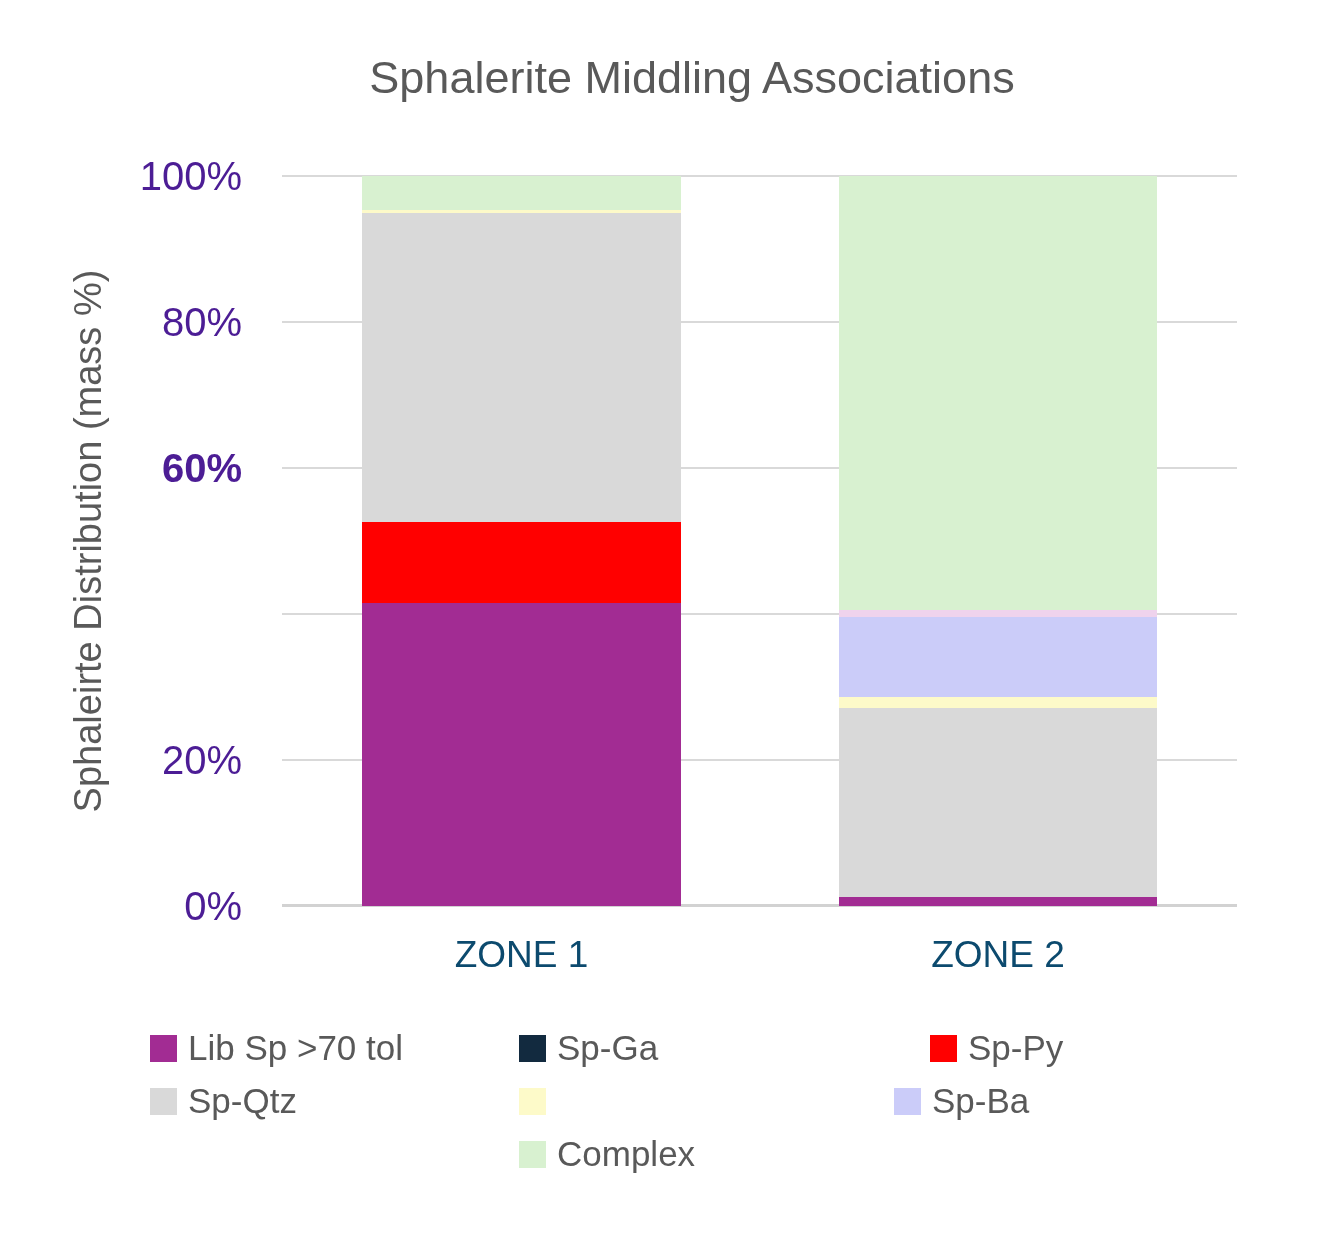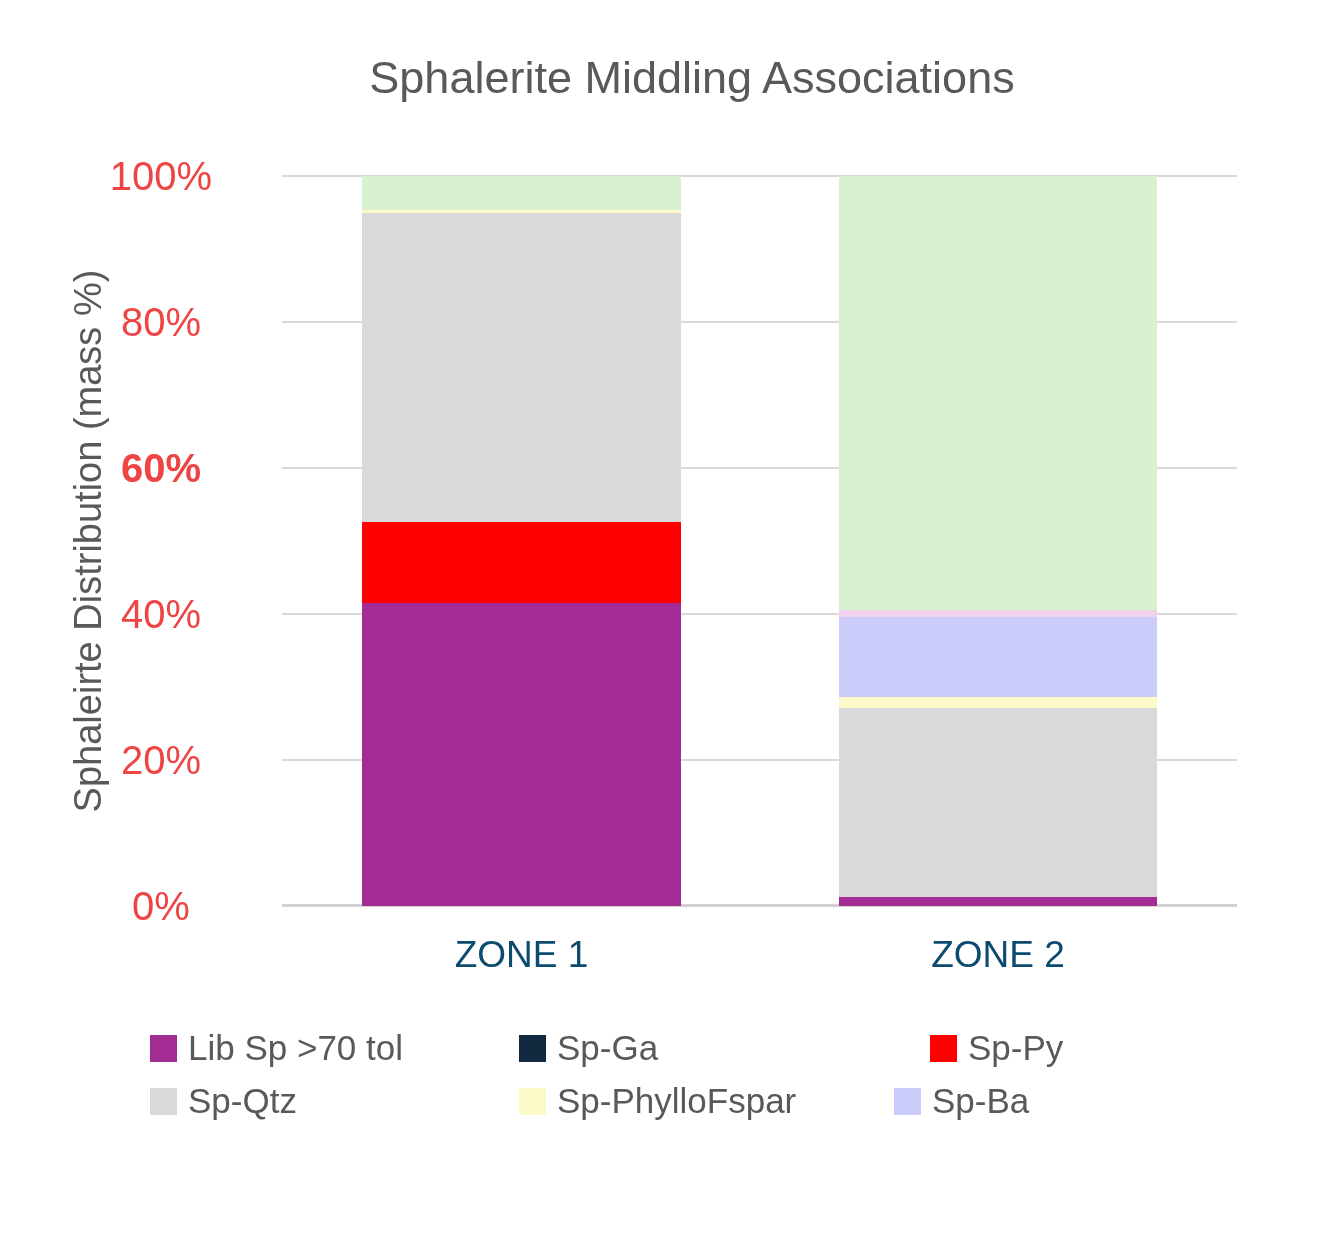--- a/index.html
+++ b/index.html
@@ -16,22 +16,22 @@
     position:absolute;left:88px;top:541px;transform:translate(-50%,-50%) rotate(-90deg);
     white-space:nowrap;font-size:38px;color:#595959;
   }
   .plot{
     position:absolute;left:282px;top:176px;width:955px;height:730px;
   }
   .gridline{position:absolute;left:0;width:100%;height:2px;}
   .axis-line{position:absolute;left:0;width:100%;height:3px;}
   .y-ticks{position:absolute;left:80px;top:176px;width:162px;height:730px;}
   .y-tick{
-    position:absolute;right:0;width:100%;text-align:center;
-    font-size:40px;color:#ef4444;line-height:48px;height:48px;
+    position:absolute;right:0;width:100%;text-align:right;
+    font-size:40px;color:#4c1d95;line-height:48px;height:48px;
   }
   .bar{
     position:absolute;top:0;height:730px;display:flex;
     flex-direction:column-reverse;
   }
   .bar-segment{width:100%;flex:0 0 auto;}
   .x-label{
     position:absolute;top:758px;text-align:center;
     font-size:37px;color:#0c4a6e;white-space:nowrap;
   }
@@ -47,21 +47,20 @@
 
 <div class="canvas">
 
   <div class="chart-title">Sphalerite Middling Associations</div>
 
   <div class="y-title">Sphaleirte Distribution (mass %)</div>
 
   <div class="y-ticks" id="y-ticks">
       <div class="y-tick" style="top: 706px;">0%</div>
       <div class="y-tick" style="top: 560px;">20%</div>
-      <div class="y-tick" style="top: 414px;">40%</div>
       <div class="y-tick" style="top: 268px; font-weight: bold;">60%</div>
       <div class="y-tick" style="top: 122px;">80%</div>
       <div class="y-tick" style="top: -24px;">100%</div>
     </div>
 
   <div class="plot" id="plot">
       <div class="axis-line" style="top: 728px; background: rgb(210, 210, 210);"></div>
       <div class="gridline" style="top: 583px; background: rgb(217, 217, 217);"></div>
       <div class="gridline" style="top: 437px; background: rgb(217, 217, 217);"></div>
       <div class="gridline" style="top: 291px; background: rgb(217, 217, 217);"></div>
@@ -103,21 +102,24 @@
       <div class="legend-item" style="left: 894px; top: 1026px; margin-left: 36px;">
         <span class="legend-swatch" style="background: rgb(255, 0, 0);"></span>
         <span>Sp-Py</span>
       </div>
       <div class="legend-item" style="left: 150px; top: 1079px;">
         <span class="legend-swatch" style="background: rgb(217, 217, 217);"></span>
         <span>Sp-Qtz</span>
       </div>
       <div class="legend-item" style="left: 519px; top: 1079px;">
         <span class="legend-swatch" style="background: rgb(253, 250, 201);"></span>
-        <span>Sp-PhylloFspar</span>
       </div>
       <div class="legend-item" style="left: 894px; top: 1079px;">
         <span class="legend-swatch" style="background: rgb(203, 204, 249);"></span>
         <span>Sp-Ba</span>
+      </div>
+      <div class="legend-item" style="left: 519px; top: 1132px;">
+        <span class="legend-swatch" style="background: rgb(216, 241, 208);"></span>
+        <span>Complex</span>
       </div>
     </div>
 
 </div>
 
 </body></html>

